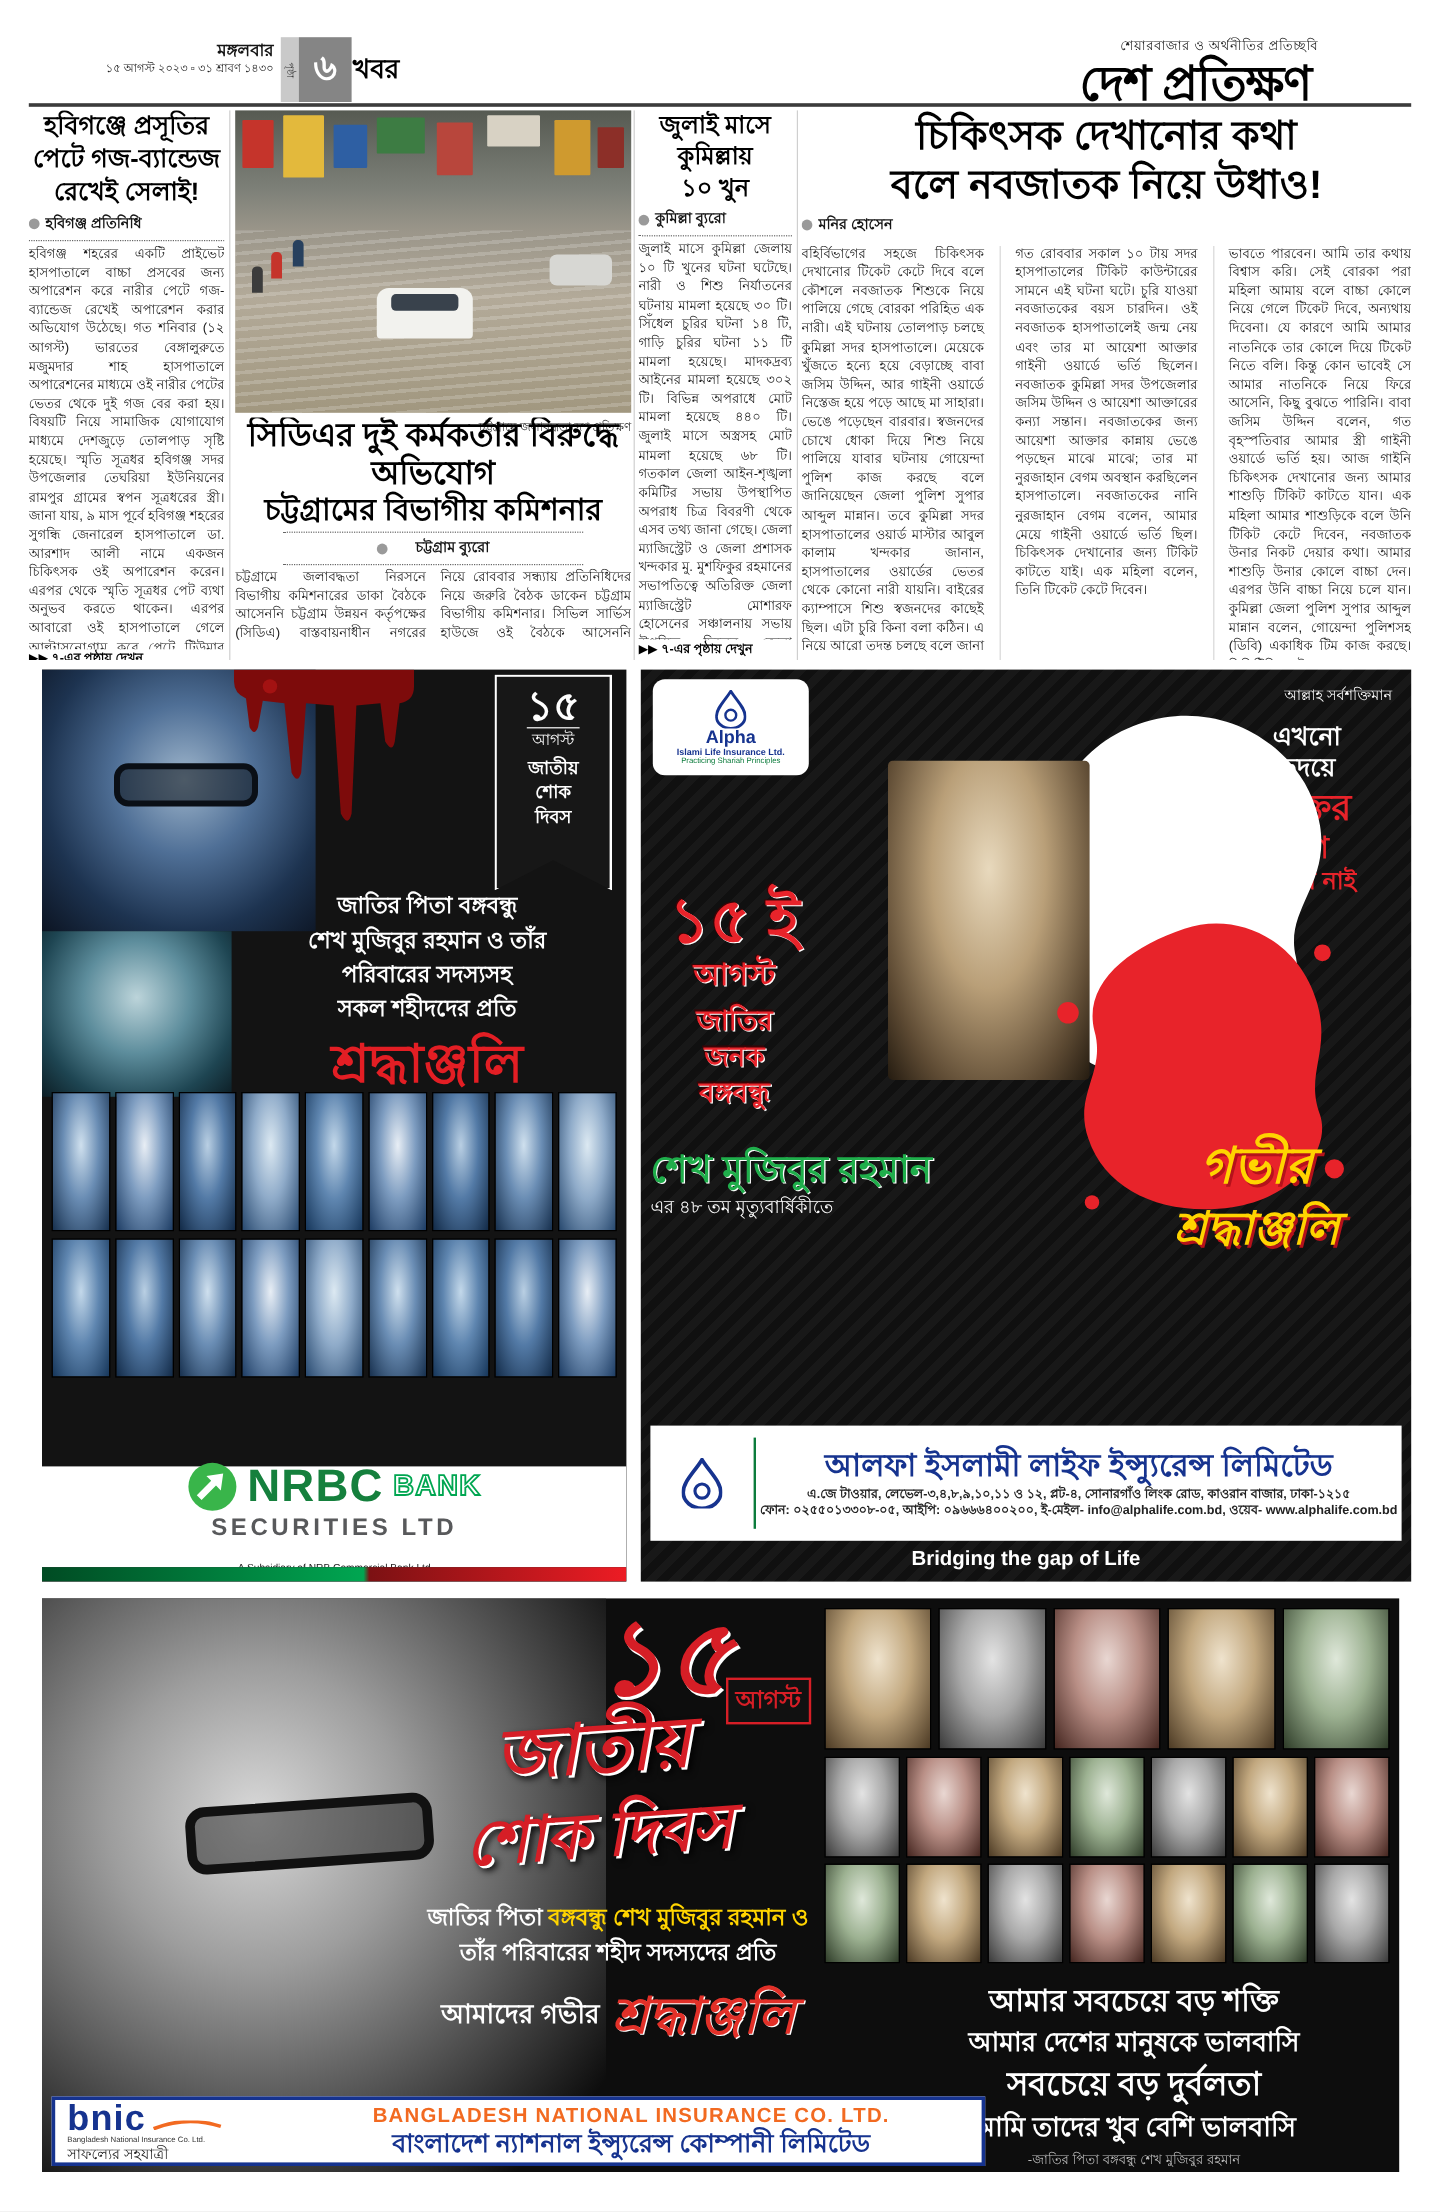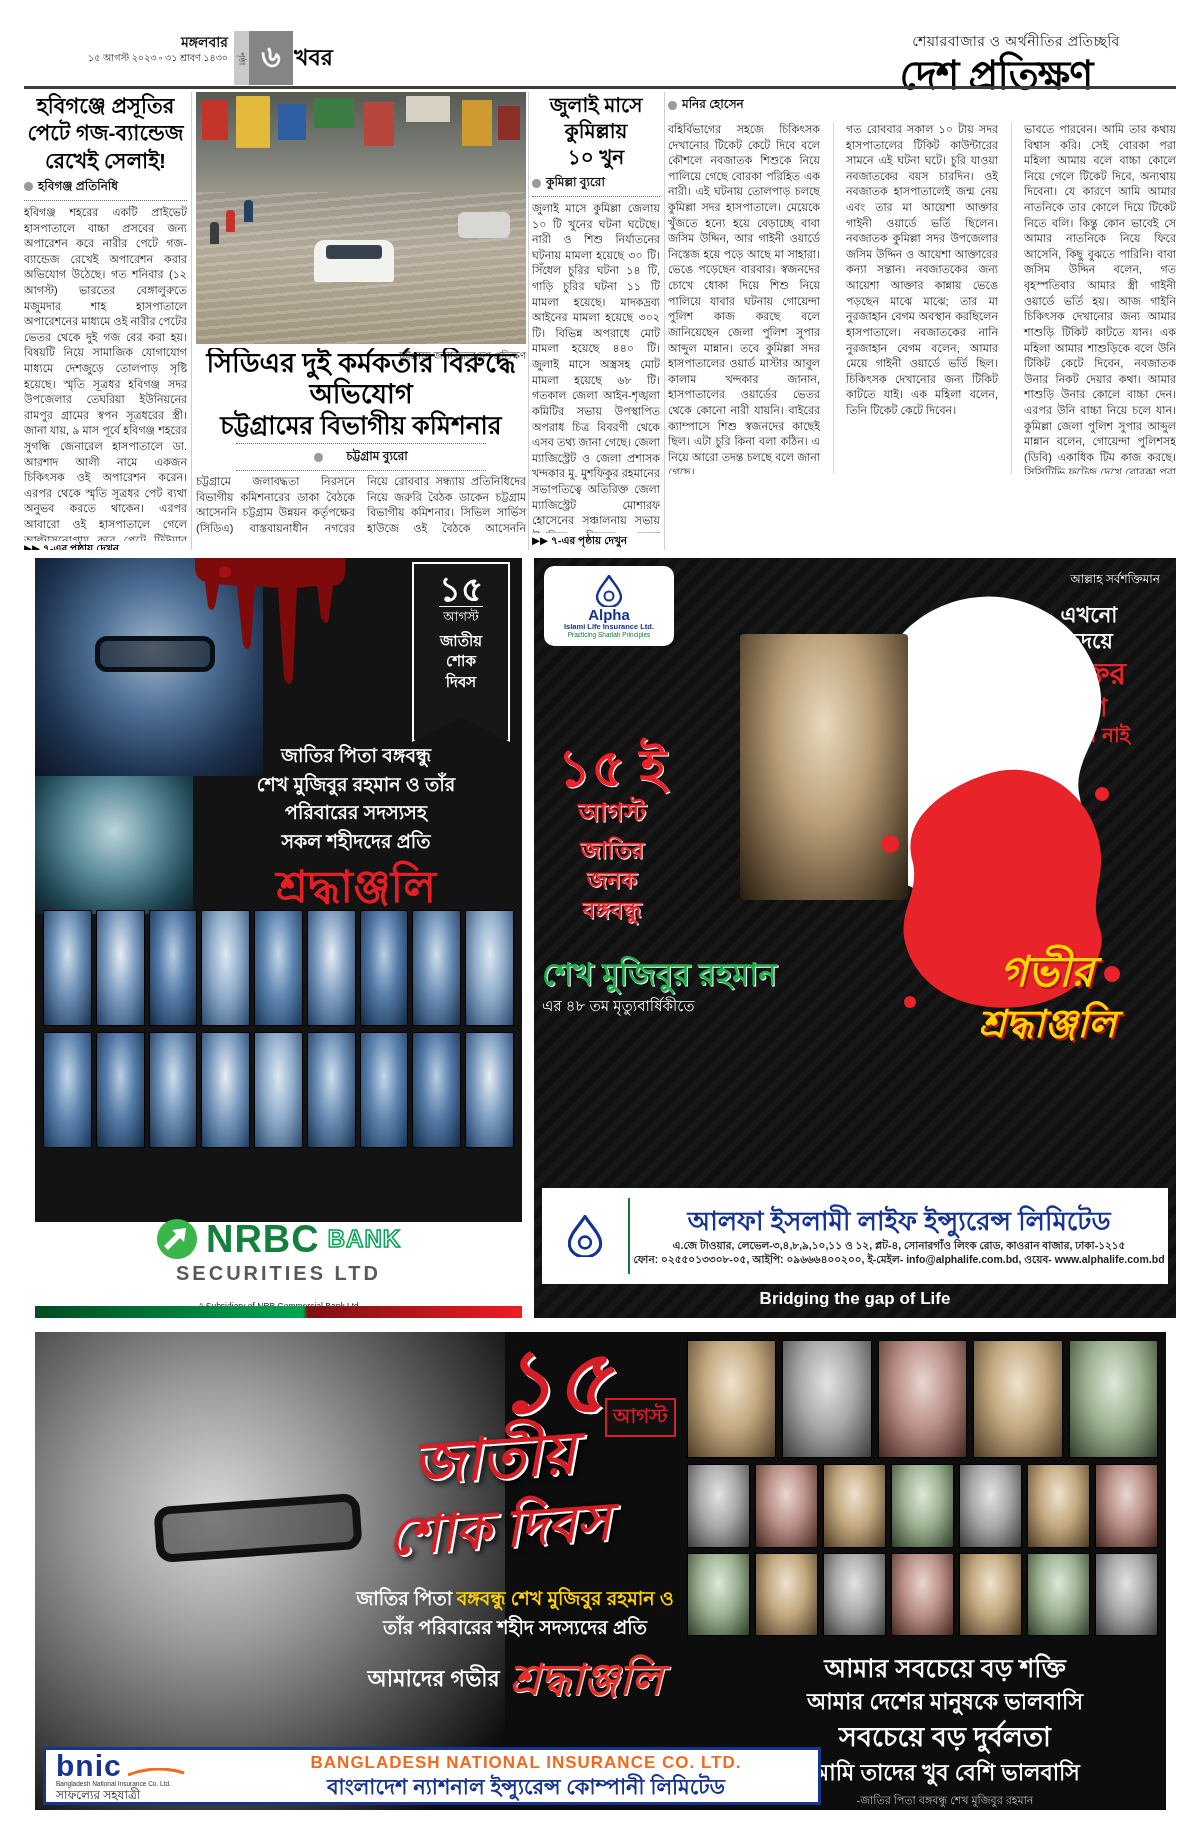--- a/index.html
+++ b/index.html
@@ -10,21 +10,21 @@
   .date-block{left:52px;top:34px;width:176px;text-align:right;line-height:1.25;}
   .date-day{font-size:14px;font-weight:bold;}
   .date-full{font-size:9.5px;color:#222;}
   .page-box{left:234px;top:31px;height:54px;display:flex;}
   .page-label-strip{width:15px;background:#c9c9c9;color:#333;display:flex;align-items:center;justify-content:center;
       writing-mode:vertical-rl;font-size:8px;}
   .page-num-box{width:44px;background:#858585;color:#fff;display:flex;align-items:center;justify-content:center;
       font-size:30px;font-weight:bold;}
   .section-label{left:294px;top:40px;font-size:22px;font-weight:bold;color:#000;}
   .masthead-block{right:24px;top:30px;width:360px;text-align:center;}
-  .masthead-tagline{font-size:14px;color:#222;letter-spacing:.5px;margin-left:40px;}
+  .masthead-tagline{font-size:11px;color:#222;letter-spacing:.5px;margin-left:40px;}
   .masthead-title{font-size:40px;font-weight:900;color:#000;letter-spacing:-1px;line-height:1.05;}
   .header-rule{left:24px;width:1152px;top:86px;height:3px;background:#3c3c3c;}
   
   .news-body{font-size:11px;line-height:1.42;text-align:justify;color:#1b1b1b;overflow:hidden;}
   .byline{display:flex;align-items:center;gap:5px;font-size:12px;font-weight:bold;padding:3px 0;}
   .byline-bullet{width:9px;height:9px;border-radius:50%;background:#9a9a9a;flex:0 0 auto;}
   .dotted{border-bottom:1px dotted #666;}
   .more-marker{font-size:10.5px;font-weight:bold;color:#000;}
   .vrule{width:1px;background:#cfcfcf;top:92px;height:458px;}
   
@@ -242,20 +242,24 @@
     </div>
     <div class="byline dotted">
       <span class="byline-bullet"></span>
       <span>কুমিল্লা ব্যুরো</span>
     </div>
     <div class="news-body" style="height:332px;margin-top:4px;">জুলাই মাসে কুমিল্লা জেলায় ১০ টি খুনের ঘটনা ঘটেছে। নারী ও শিশু নির্যাতনের ঘটনায় মামলা হয়েছে ৩০ টি। সিঁধেল চুরির ঘটনা ১৪ টি, গাড়ি চুরির ঘটনা ১১ টি মামলা হয়েছে। মাদকদ্রব্য আইনের মামলা হয়েছে ৩০২ টি। বিভিন্ন অপরাধে মোট মামলা হয়েছে ৪৪০ টি। জুলাই মাসে অস্ত্রসহ মোট মামলা হয়েছে ৬৮ টি। গতকাল জেলা আইন-শৃঙ্খলা কমিটির সভায় উপস্থাপিত অপরাধ চিত্র বিবরণী থেকে এসব তথ্য জানা গেছে। জেলা ম্যাজিস্ট্রেট ও জেলা প্রশাসক খন্দকার মু. মুশফিকুর রহমানের সভাপতিত্বে অতিরিক্ত জেলা ম্যাজিস্ট্রেট মোশারফ হোসেনের সঞ্চালনায় সভায় উপস্থিত ছিলেন জেলা পরিষদের সাবেক প্রশাসক আলহাজ্ব ওমর ফারুক, জেলা পিপি জহিরুল ইসলাম সেলিম, পুলিশ সুপার আব্দুল মান্নান, হাইওয়ে পুলিশের অতিরিক্ত পুলিশ সুপার, র‌্যাব-১১ এর উপ-পরিচালক, সদর দক্ষিণ উপজেলার চেয়ারম্যান গোলাম সারোয়ার, বুড়িচং চেয়ারম্যান আখলাক হায়দার, চান্দিনা উপজেলা পরিষদের চেয়ারম্যান তপন বক্সী, জেলার</div>
     <div class="more-marker">▶▶ ৭-এর পৃষ্ঠায় দেখুন</div>
   </div>
 
   <div class="abs art4">
+    <div class="hl">
+      <div>চিকিৎসক দেখানোর কথা</div>
+      <div>বলে নবজাতক নিয়ে উধাও!</div>
+    </div>
     <div class="byline" style="width:180px;">
       <span class="byline-bullet"></span>
       <span>মনির হোসেন</span>
     </div>
     <div class="nb-cols news-body">
       <div>বহির্বিভাগের সহজে চিকিৎসক দেখানোর টিকেট কেটে দিবে বলে কৌশলে নবজাতক শিশুকে নিয়ে পালিয়ে গেছে বোরকা পরিহিত এক নারী। এই ঘটনায় তোলপাড় চলছে কুমিল্লা সদর হাসপাতালে। মেয়েকে খুঁজতে হন্যে হয়ে বেড়াচ্ছে বাবা জসিম উদ্দিন, আর গাইনী ওয়ার্ডে নিস্তেজ হয়ে পড়ে আছে মা সাহারা। ভেঙে পড়েছেন বারবার। স্বজনদের চোখে ধোকা দিয়ে শিশু নিয়ে পালিয়ে যাবার ঘটনায় গোয়েন্দা পুলিশ কাজ করছে বলে জানিয়েছেন জেলা পুলিশ সুপার আব্দুল মান্নান। তবে কুমিল্লা সদর হাসপাতালের ওয়ার্ড মাস্টার আবুল কালাম খন্দকার জানান, হাসপাতালের ওয়ার্ডের ভেতর থেকে কোনো নারী যায়নি। বাইরের ক্যাম্পাসে শিশু স্বজনদের কাছেই ছিল। এটা চুরি কিনা বলা কঠিন। এ নিয়ে আরো তদন্ত চলছে বলে জানা গেছে।</div>
       <div>গত রোববার সকাল ১০ টায় সদর হাসপাতালের টিকিট কাউন্টারের সামনে এই ঘটনা ঘটে। চুরি যাওয়া নবজাতকের বয়স চারদিন। ওই নবজাতক হাসপাতালেই জন্ম নেয় এবং তার মা আয়েশা আক্তার গাইনী ওয়ার্ডে ভর্তি ছিলেন। নবজাতক কুমিল্লা সদর উপজেলার জসিম উদ্দিন ও আয়েশা আক্তারের কন্যা সন্তান। নবজাতকের জন্য আয়েশা আক্তার কান্নায় ভেঙে পড়ছেন মাঝে মাঝে; তার মা নুরজাহান বেগম অবস্থান করছিলেন হাসপাতালে। নবজাতকের নানি নুরজাহান বেগম বলেন, আমার মেয়ে গাইনী ওয়ার্ডে ভর্তি ছিল। চিকিৎসক দেখানোর জন্য টিকিট কাটতে যাই। এক মহিলা বলেন, তিনি টিকেট কেটে দিবেন।</div>
       <div>ভাবতে পারবেন। আমি তার কথায় বিশ্বাস করি। সেই বোরকা পরা মহিলা আমায় বলে বাচ্চা কোলে নিয়ে গেলে টিকেট দিবে, অন্যথায় দিবেনা। যে কারণে আমি আমার নাতনিকে তার কোলে দিয়ে টিকেট নিতে বলি। কিন্তু কোন ভাবেই সে আমার নাতনিকে নিয়ে ফিরে আসেনি, কিছু বুঝতে পারিনি। বাবা জসিম উদ্দিন বলেন, গত বৃহস্পতিবার আমার স্ত্রী গাইনী ওয়ার্ডে ভর্তি হয়। আজ গাইনি চিকিৎসক দেখানোর জন্য আমার শাশুড়ি টিকিট কাটতে যান। এক মহিলা আমার শাশুড়িকে বলে উনি টিকিট কেটে দিবেন, নবজাতক উনার নিকট দেয়ার কথা। আমার শাশুড়ি উনার কোলে বাচ্চা দেন। এরপর উনি বাচ্চা নিয়ে চলে যান। কুমিল্লা জেলা পুলিশ সুপার আব্দুল মান্নান বলেন, গোয়েন্দা পুলিশসহ (ডিবি) একাধিক টিম কাজ করছে। সিসিটিভি ফুটেজ দেখে বোরকা পরা নারীকে শনাক্তের চেষ্টা চলছে।</div>
     </div>
   </div>

